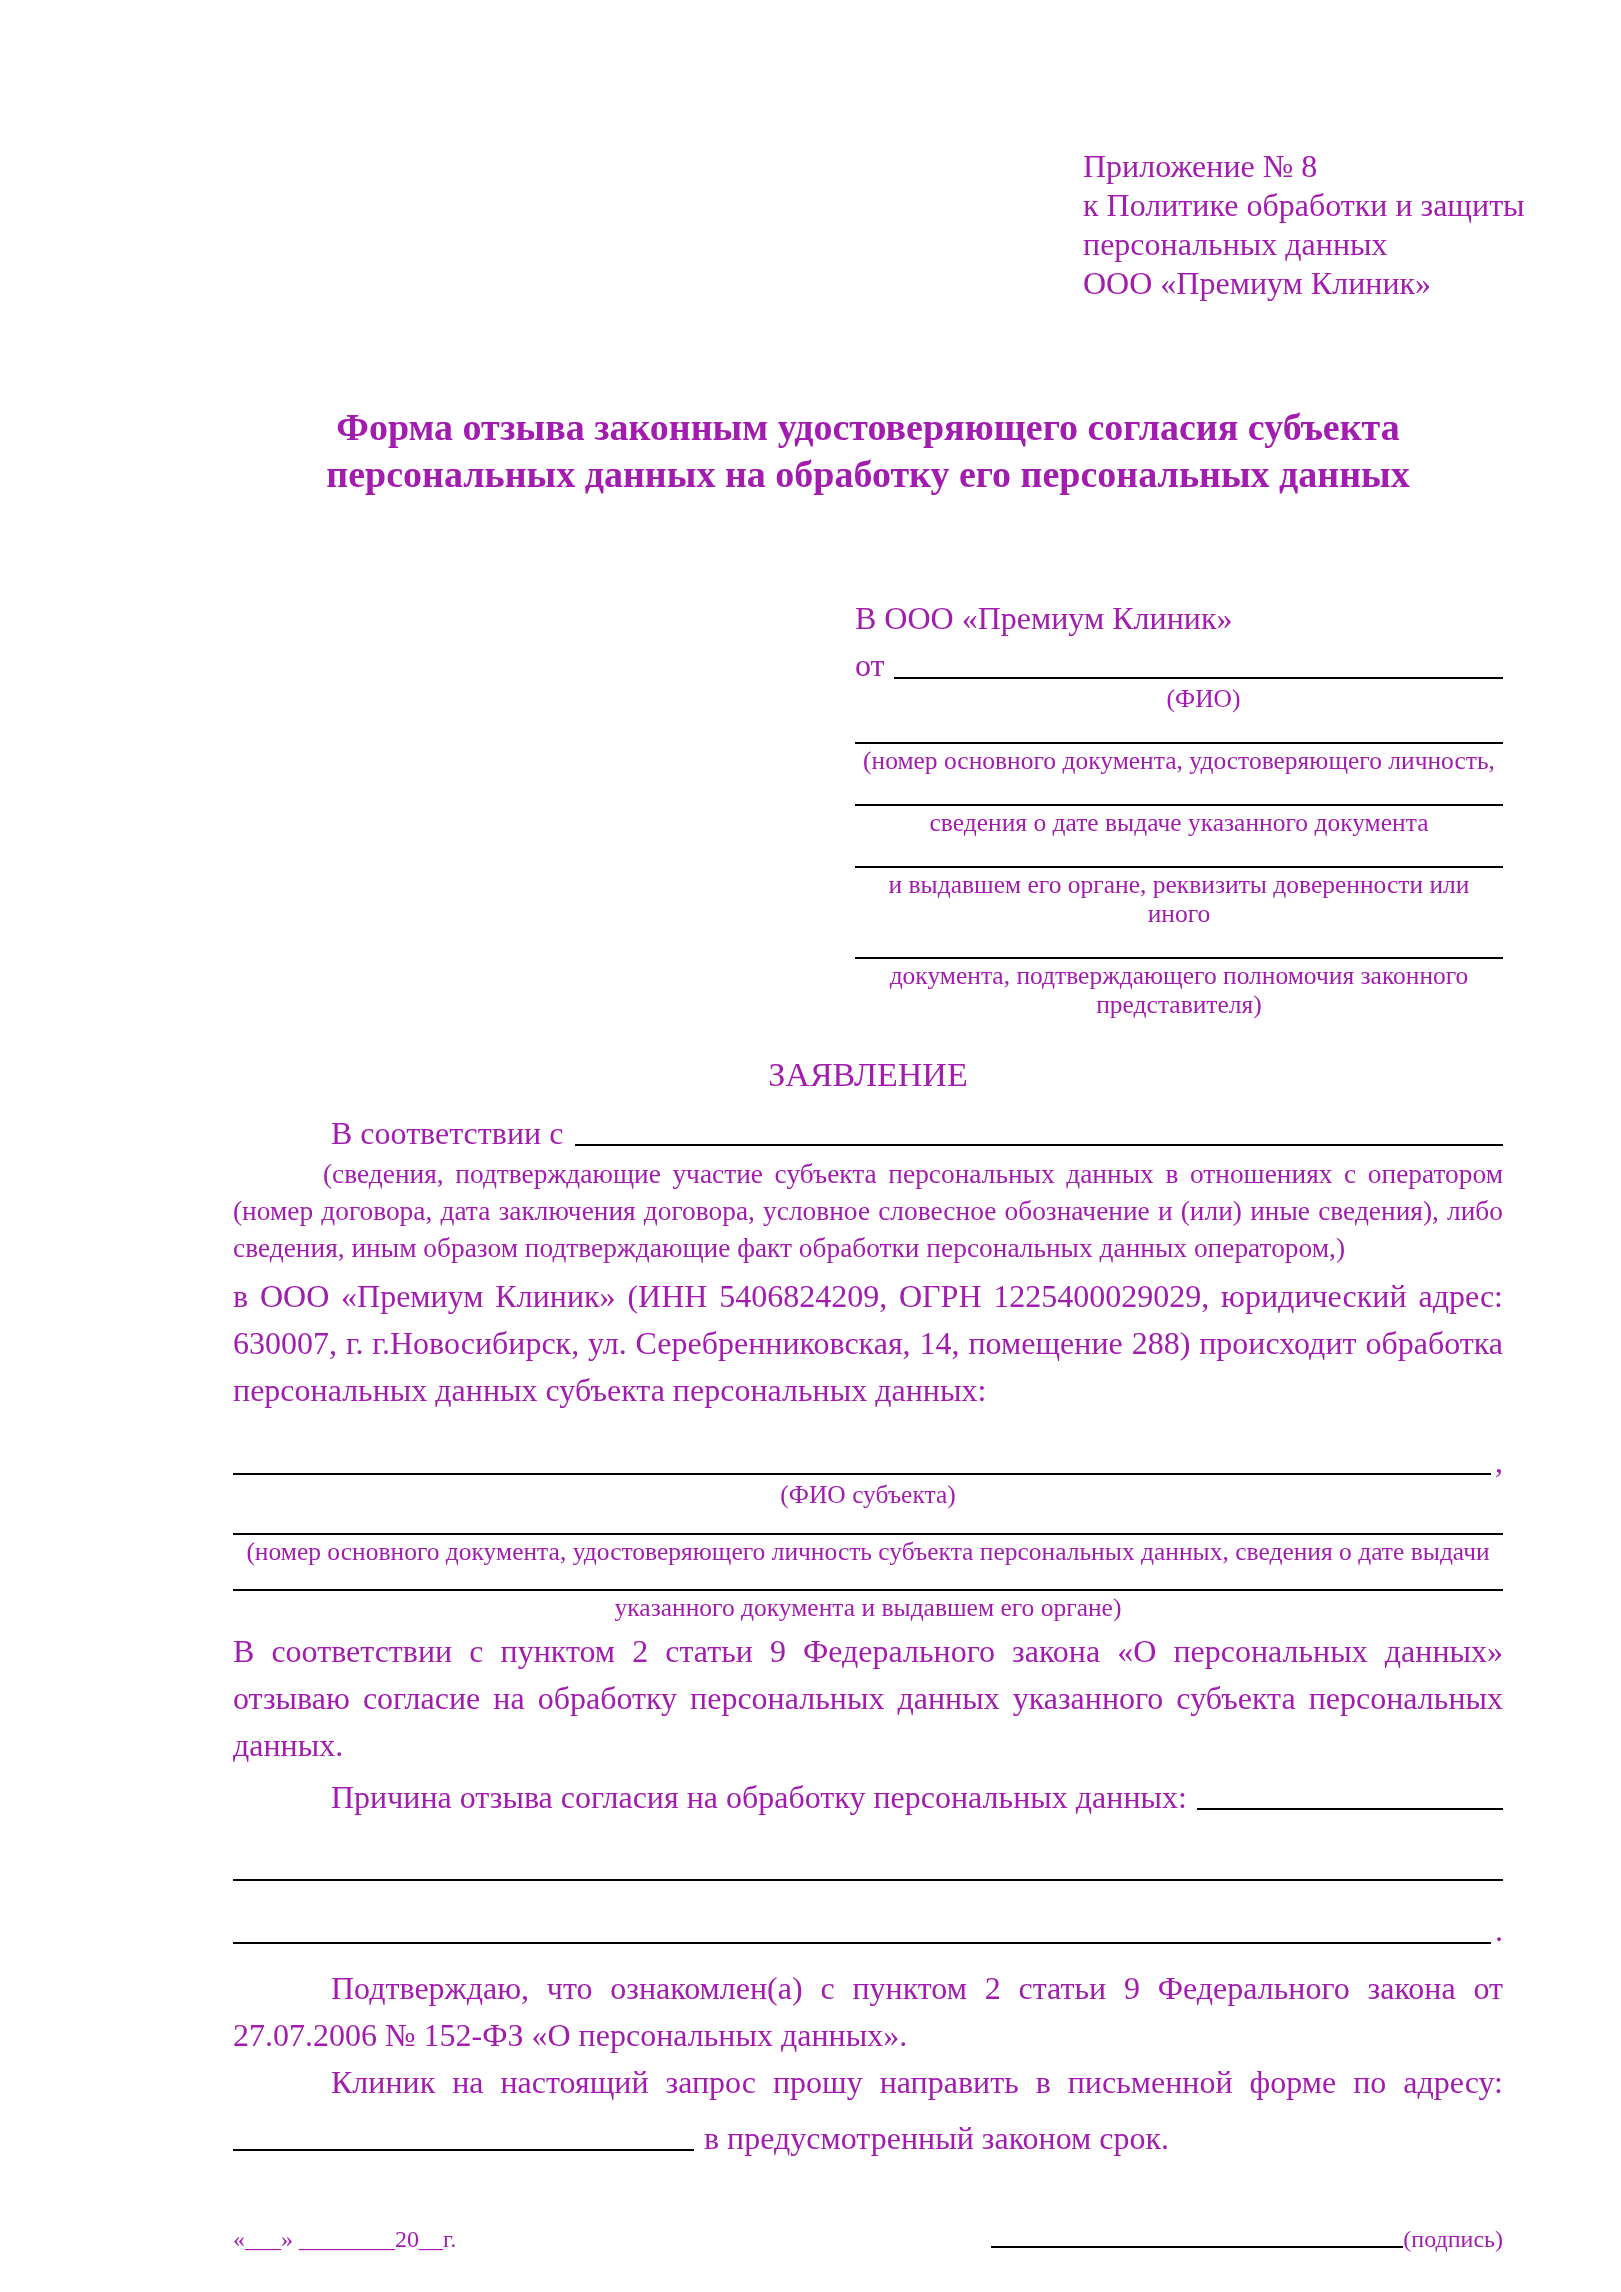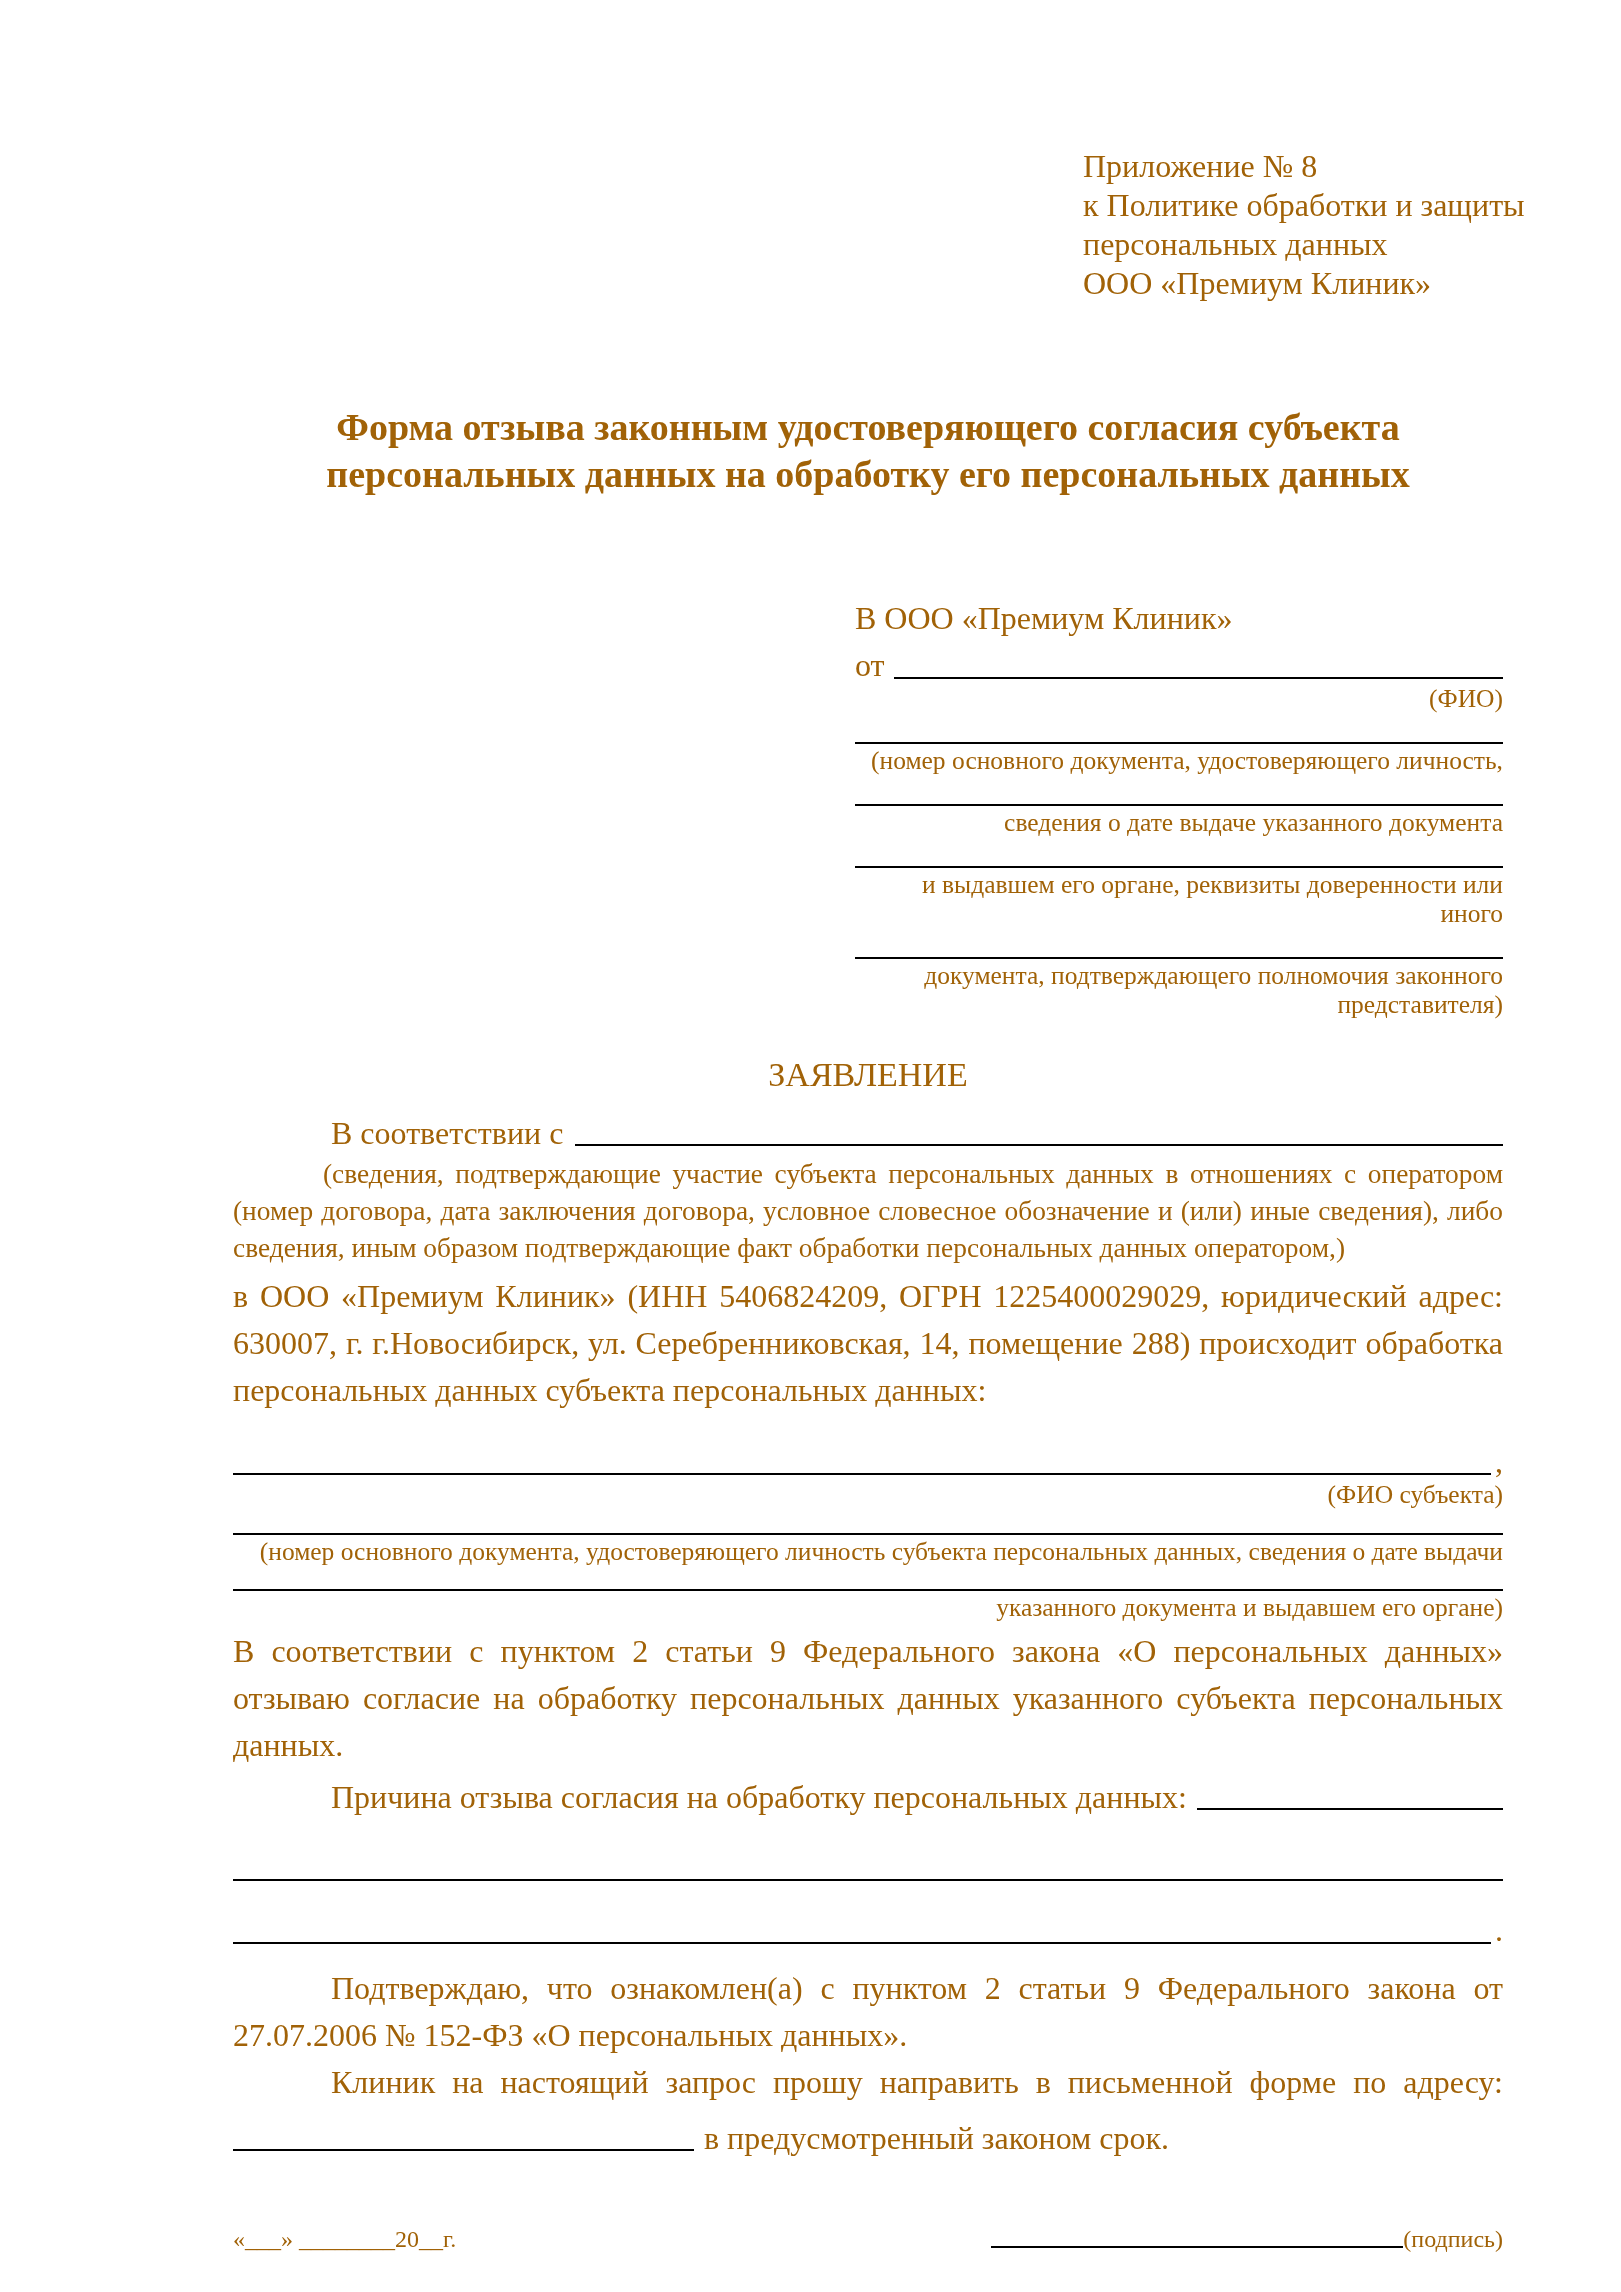--- a/index.html
+++ b/index.html
@@ -2,21 +2,21 @@
 <html><head>
 <meta charset="utf-8">
 <style>
   html,body{margin:0;padding:0;background:#e8e8e8;}
   .page{
     position:relative;
     width:1621px;
     height:2293px;
     margin:0 auto;
     background:#ffffff;
-    color:#a16207;
+    color:#a21caf;
     font-family:"Liberation Serif","DejaVu Serif",serif;
     box-sizing:border-box;
     padding:147px 118px 0 233px;
     overflow:hidden;
   }
   
   .appendix{
     margin-left:850px;
     font-size:32px;
     line-height:39px;
@@ -31,21 +31,21 @@
     line-height:47px;
   }
   
   .addressee{margin-top:98px;margin-left:622px;}
   .addr-to{font-size:32px;line-height:45px;}
   .row{display:flex;align-items:flex-end;}
   .rule{border-bottom:2.9px solid #000;}
   .grow{flex:1 1 auto;}
   .from-row{height:43px;font-size:32px;}
   .from-row .rule{margin-left:9.8px;margin-bottom:4.9px;}
-  .cap{font-size:25.5px;line-height:29px;text-align:right;}
+  .cap{font-size:25.5px;line-height:29px;text-align:center;}
   .fio-cap{padding-left:49px;}
   .blank-group{margin-top:29px;}
   .blank-group .rule{margin-bottom:2px;}
   
   .heading{margin-top:33px;font-size:34px;line-height:45px;text-align:center;}
   .intro-row{margin-top:7.8px;height:47px;font-size:32px;}
   .intro-row .lead{padding-left:98px;white-space:nowrap;}
   .intro-row .rule{margin-left:11.8px;margin-bottom:5.9px;}
   .small-just{
     margin-top:3.9px;

